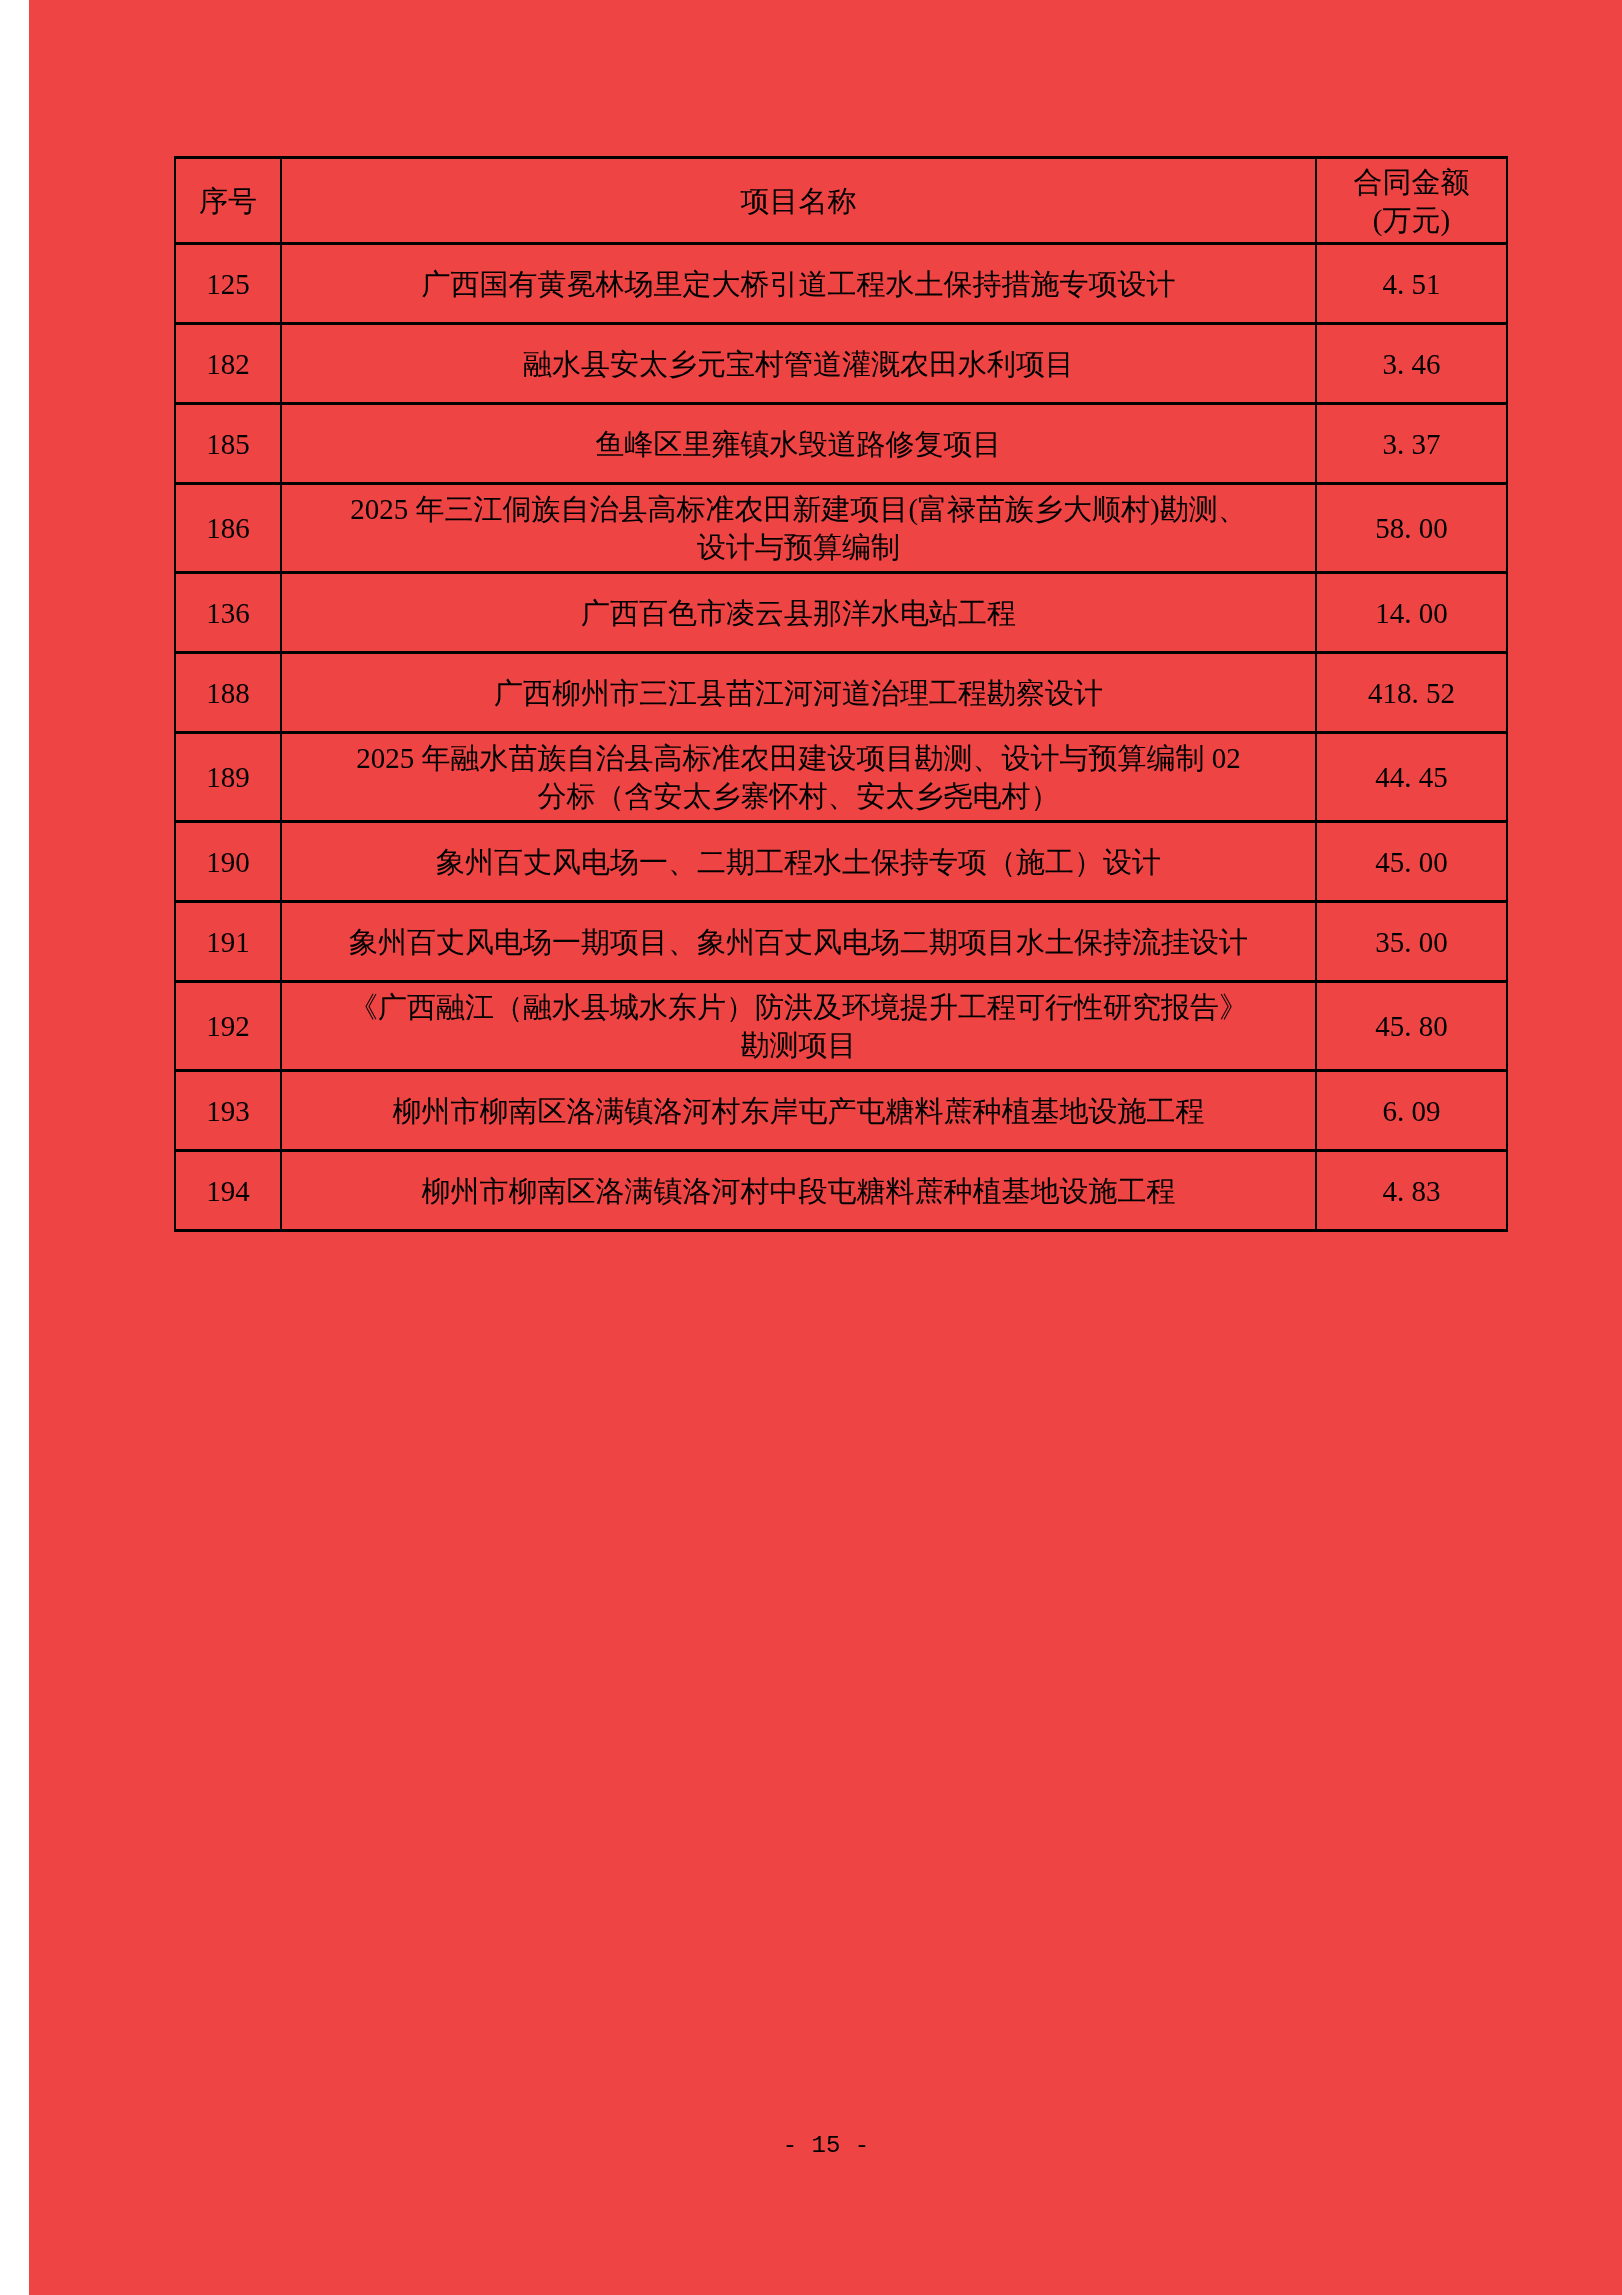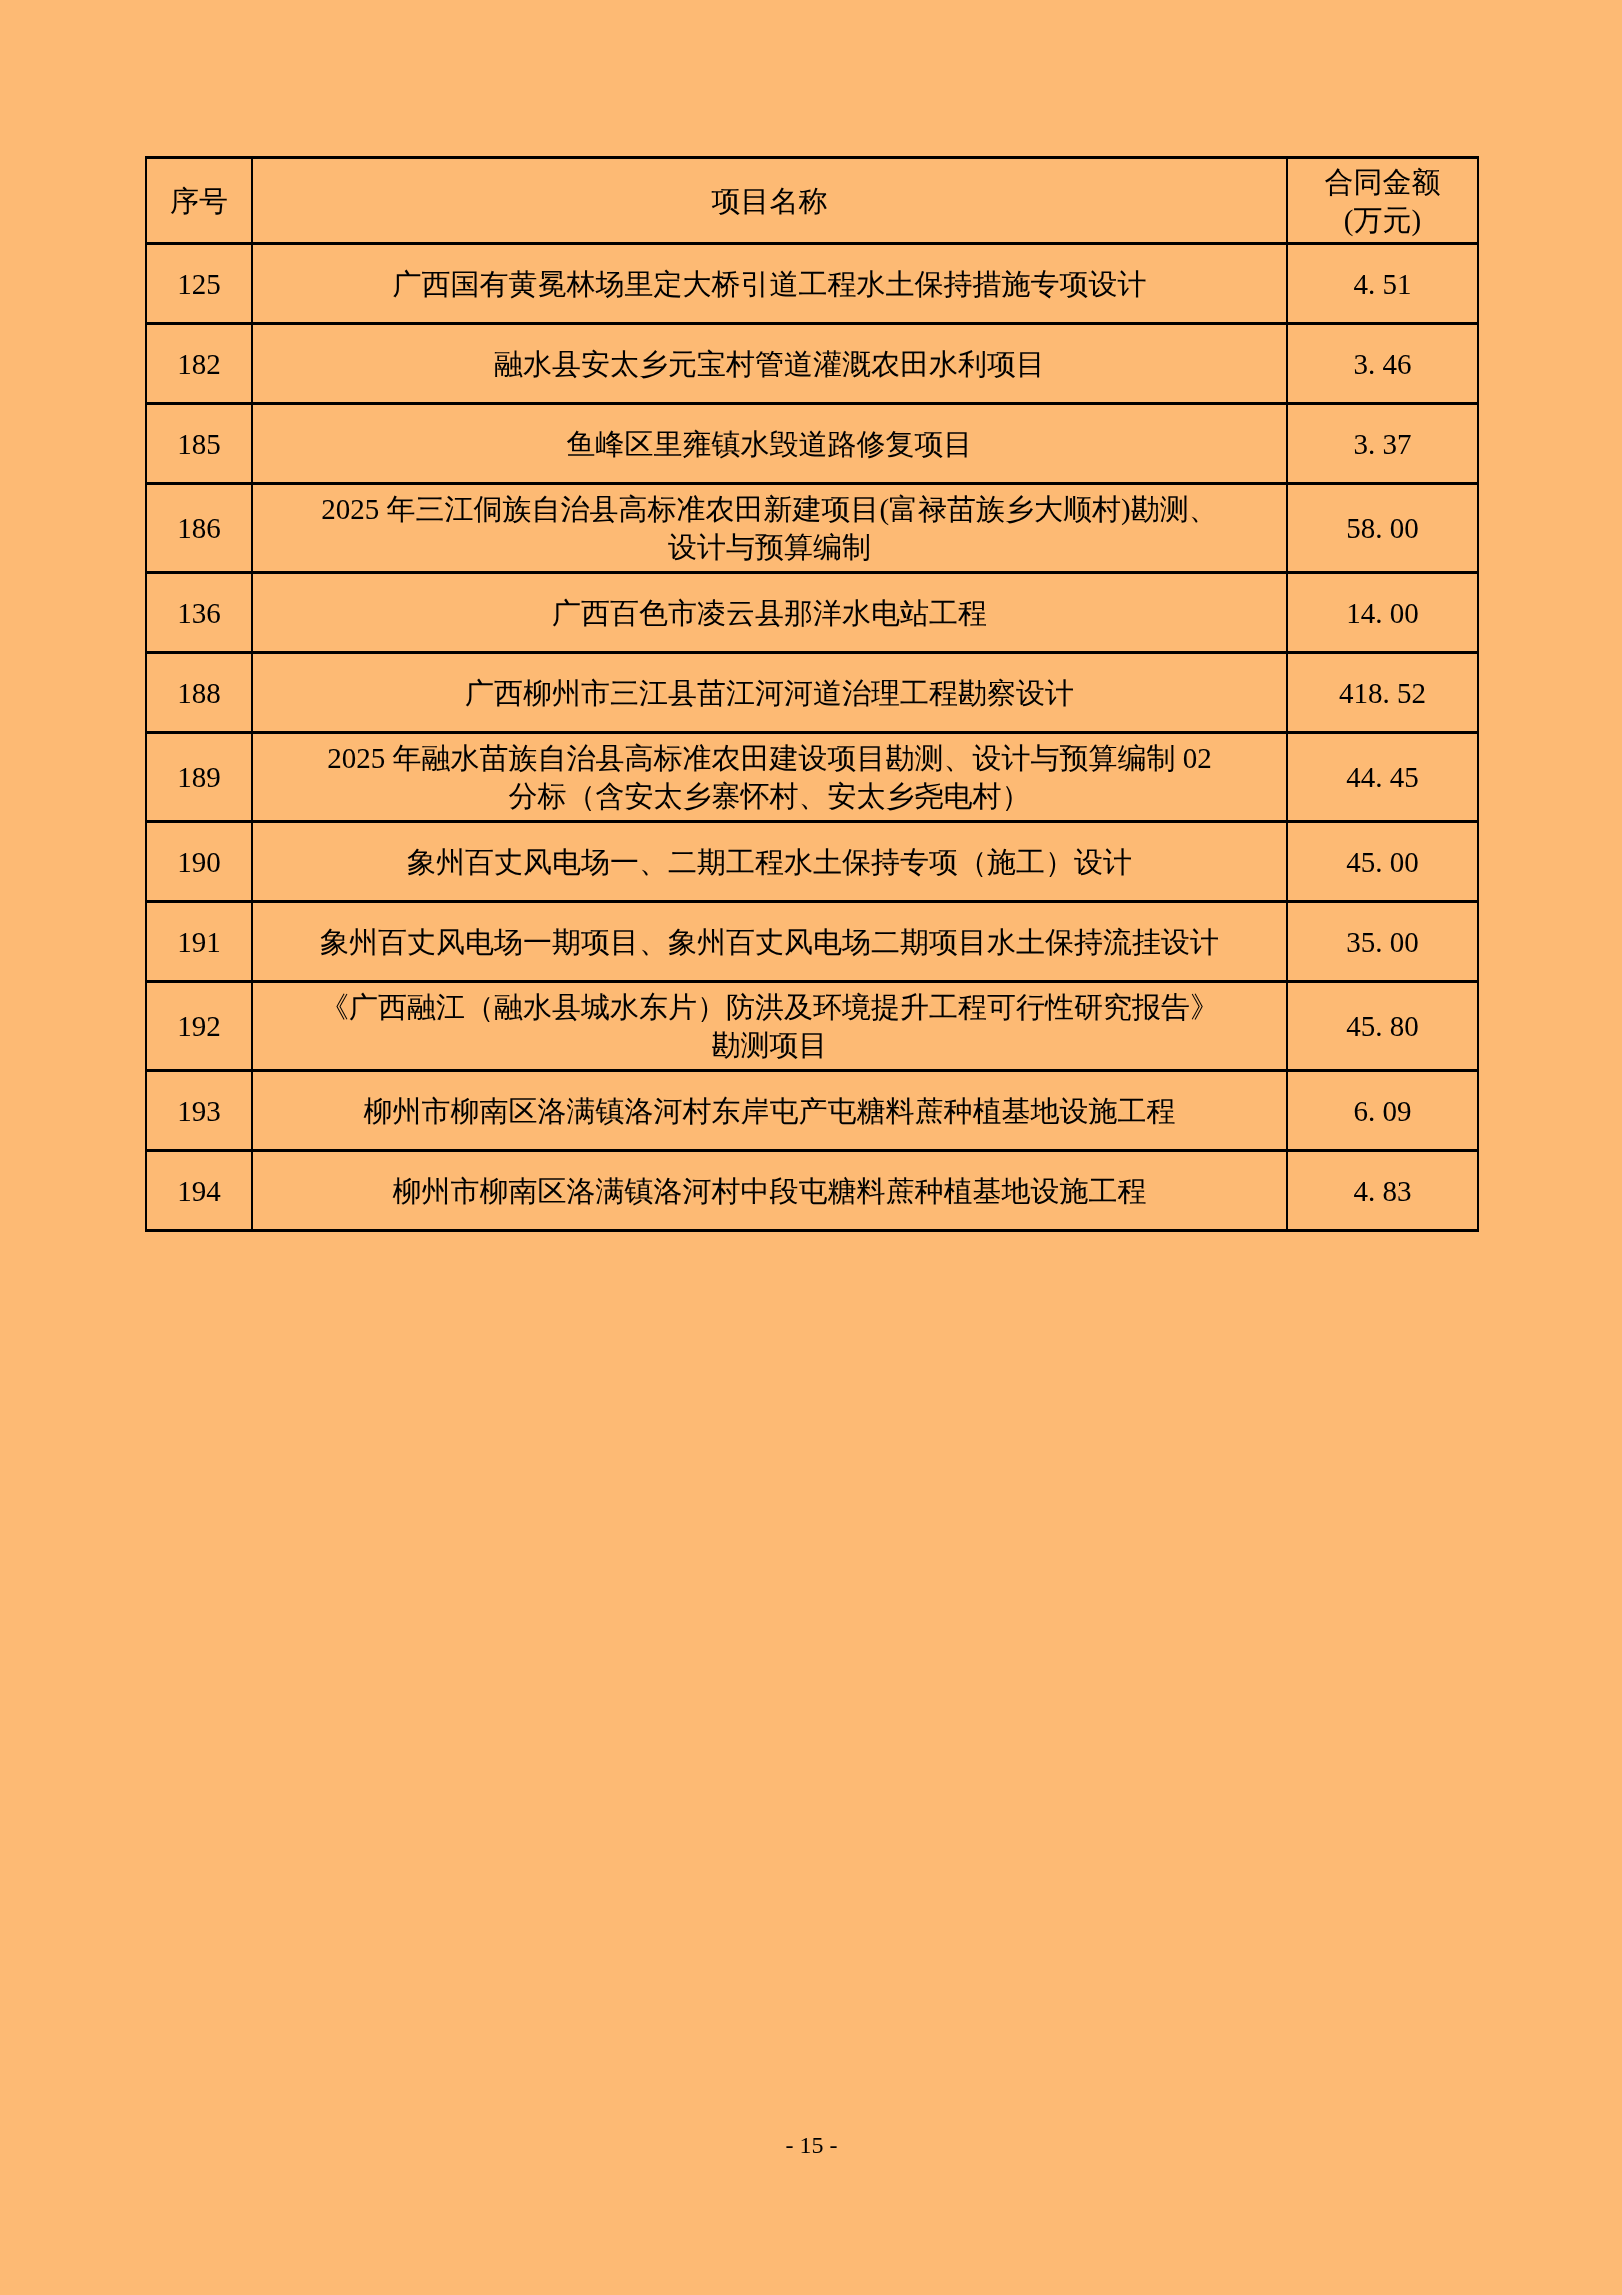--- a/index.html
+++ b/index.html
@@ -10,21 +10,22 @@
   body {
     width: 1623px;
     height: 2295px;
     position: relative;
     font-family: "Liberation Serif", "DejaVu Serif", serif;
     color: #000000;
   }
   .page {
     position: absolute;
     inset: 0;
-    background: #fdba74;
+    background: #ef4444;
+    margin-left: 29px;
   }
   table.doc-table {
     position: absolute;
     left: 145px;
     top: 156px;
     width: 1332px;
     border-collapse: collapse;
     table-layout: fixed;
   }
   table.doc-table th,
@@ -46,20 +47,21 @@
   tr.row-tall td   { height: 86px; }
   .pre { white-space: pre-line; }
   .page-number {
     position: absolute;
     top: 2131px;
     left: 0;
     width: 100%;
     text-align: center;
     font-size: 24px;
     line-height: 29px;
+    font-family: Liberation Mono, monospace;
   }
 </style>
 </head>
 <body>
 
 <div class="page">
 
   <table class="doc-table">
     <colgroup>
       <col style="width:106px">

